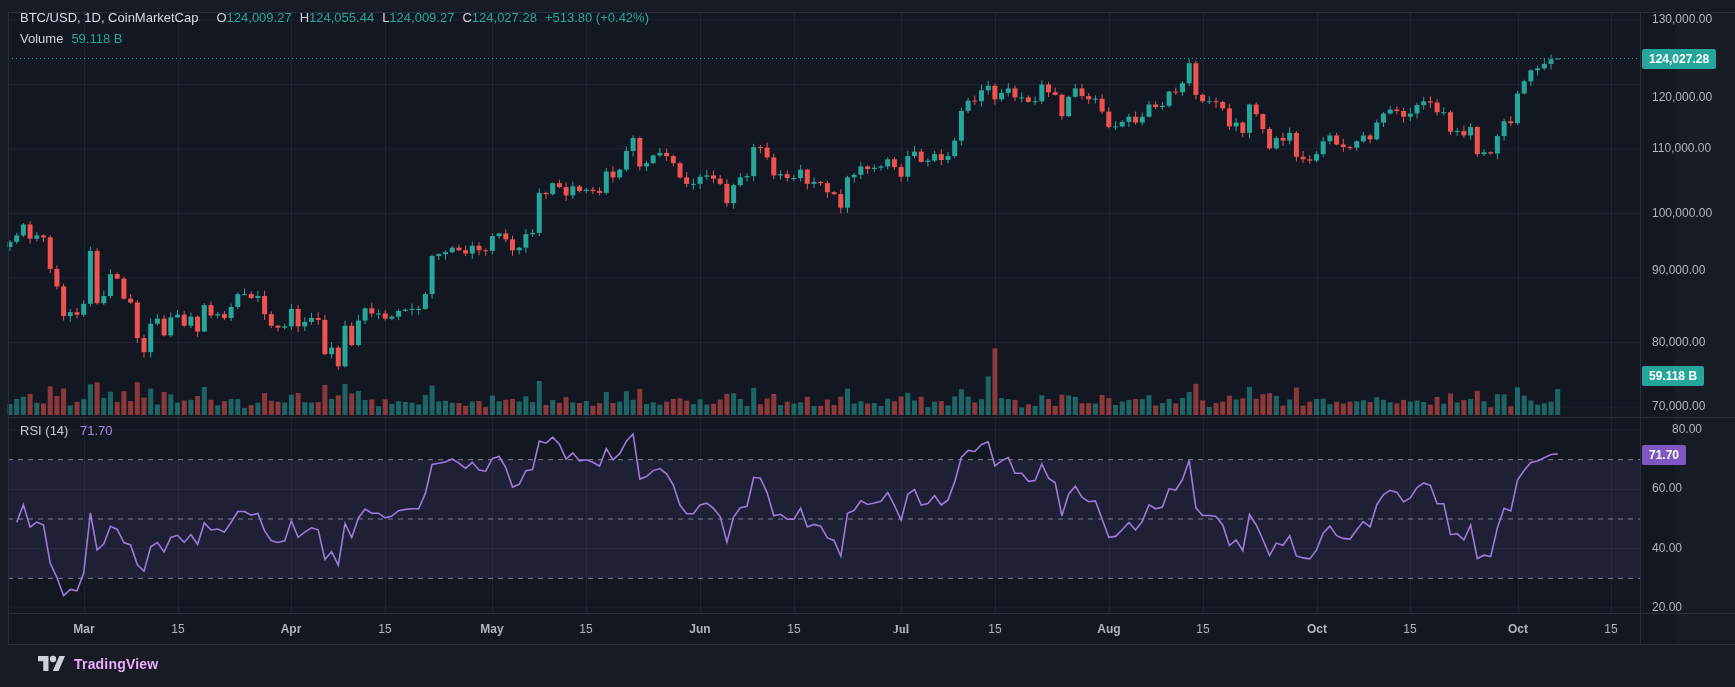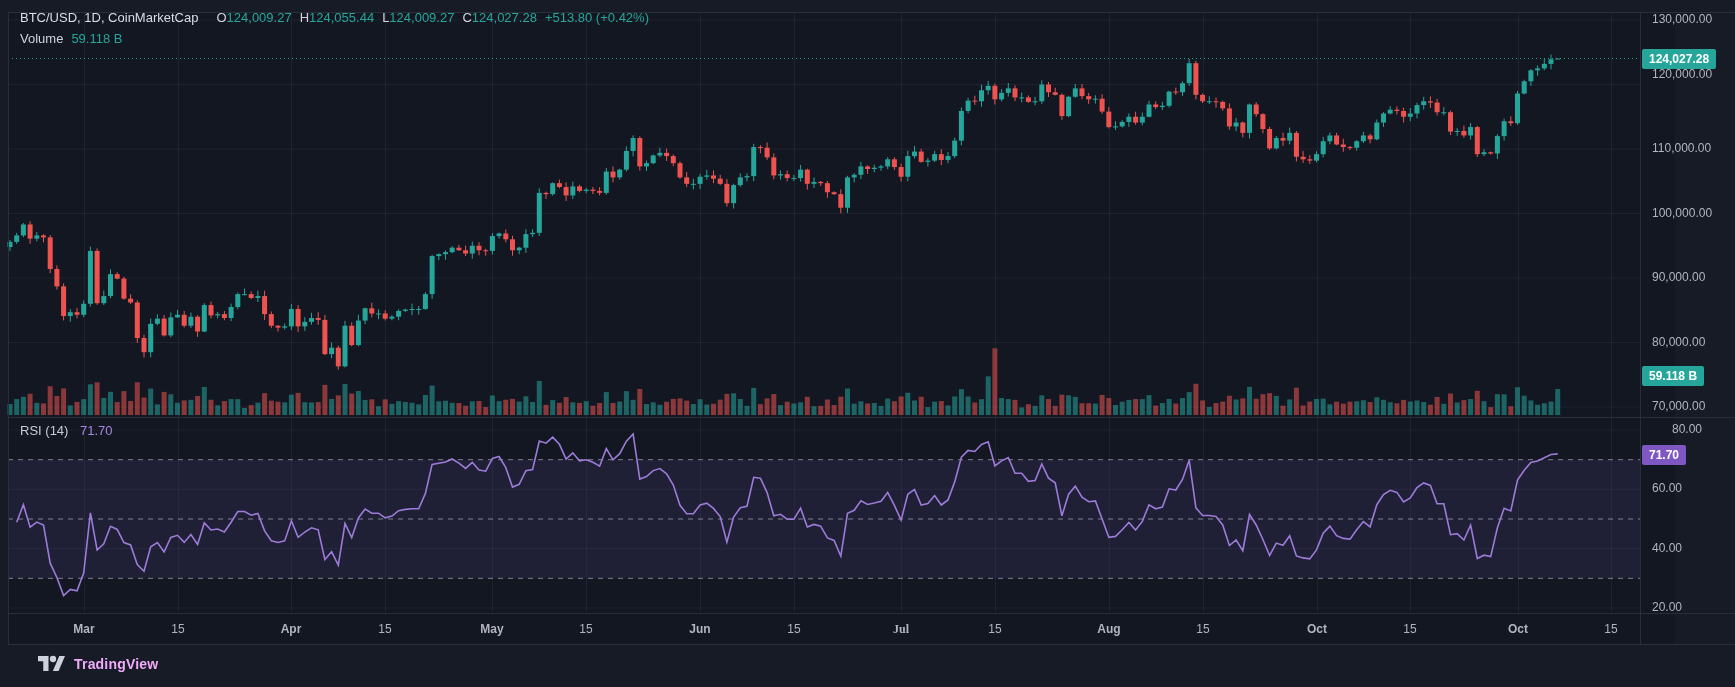--- a/index.html
+++ b/index.html
@@ -789,24 +789,24 @@
   </div>
 
   <div class="rsi-label">
     <span>RSI</span>
     <span>(14)</span>
     <span class="val">71.70</span>
   </div>
 
   <div id="price-axis">
       <div class="tick " style="left: 1652px; top: 12px;">130,000.00</div>
-      <div class="tick " style="left: 1652px; top: 67px;">120,000.00</div>
+      <div class="tick " style="left: 1652px; top: 90px;">120,000.00</div>
       <div class="tick " style="left: 1652px; top: 141px;">110,000.00</div>
       <div class="tick " style="left: 1652px; top: 205.5px;">100,000.00</div>
-      <div class="tick " style="left: 1652px; top: 270px;">90,000.00</div>
+      <div class="tick " style="left: 1652px; top: 263px;">90,000.00</div>
       <div class="tick " style="left: 1652px; top: 334.5px;">80,000.00</div>
       <div class="tick " style="left: 1652px; top: 399px;">70,000.00</div>
       <div class="tick " style="left: 1652px; top: 422px; margin-left: 20px;">80.00</div>
       <div class="tick " style="left: 1652px; top: 481.333px;">60.00</div>
       <div class="tick " style="left: 1652px; top: 540.667px;">40.00</div>
       <div class="tick " style="left: 1652px; top: 600px;">20.00</div>
     </div>
   <div id="time-axis">
       <div class="tick time-tick major" style="left: 84px; top: 622px;">Mar</div>
       <div class="tick time-tick" style="left: 178px; top: 622px;">15</div>

